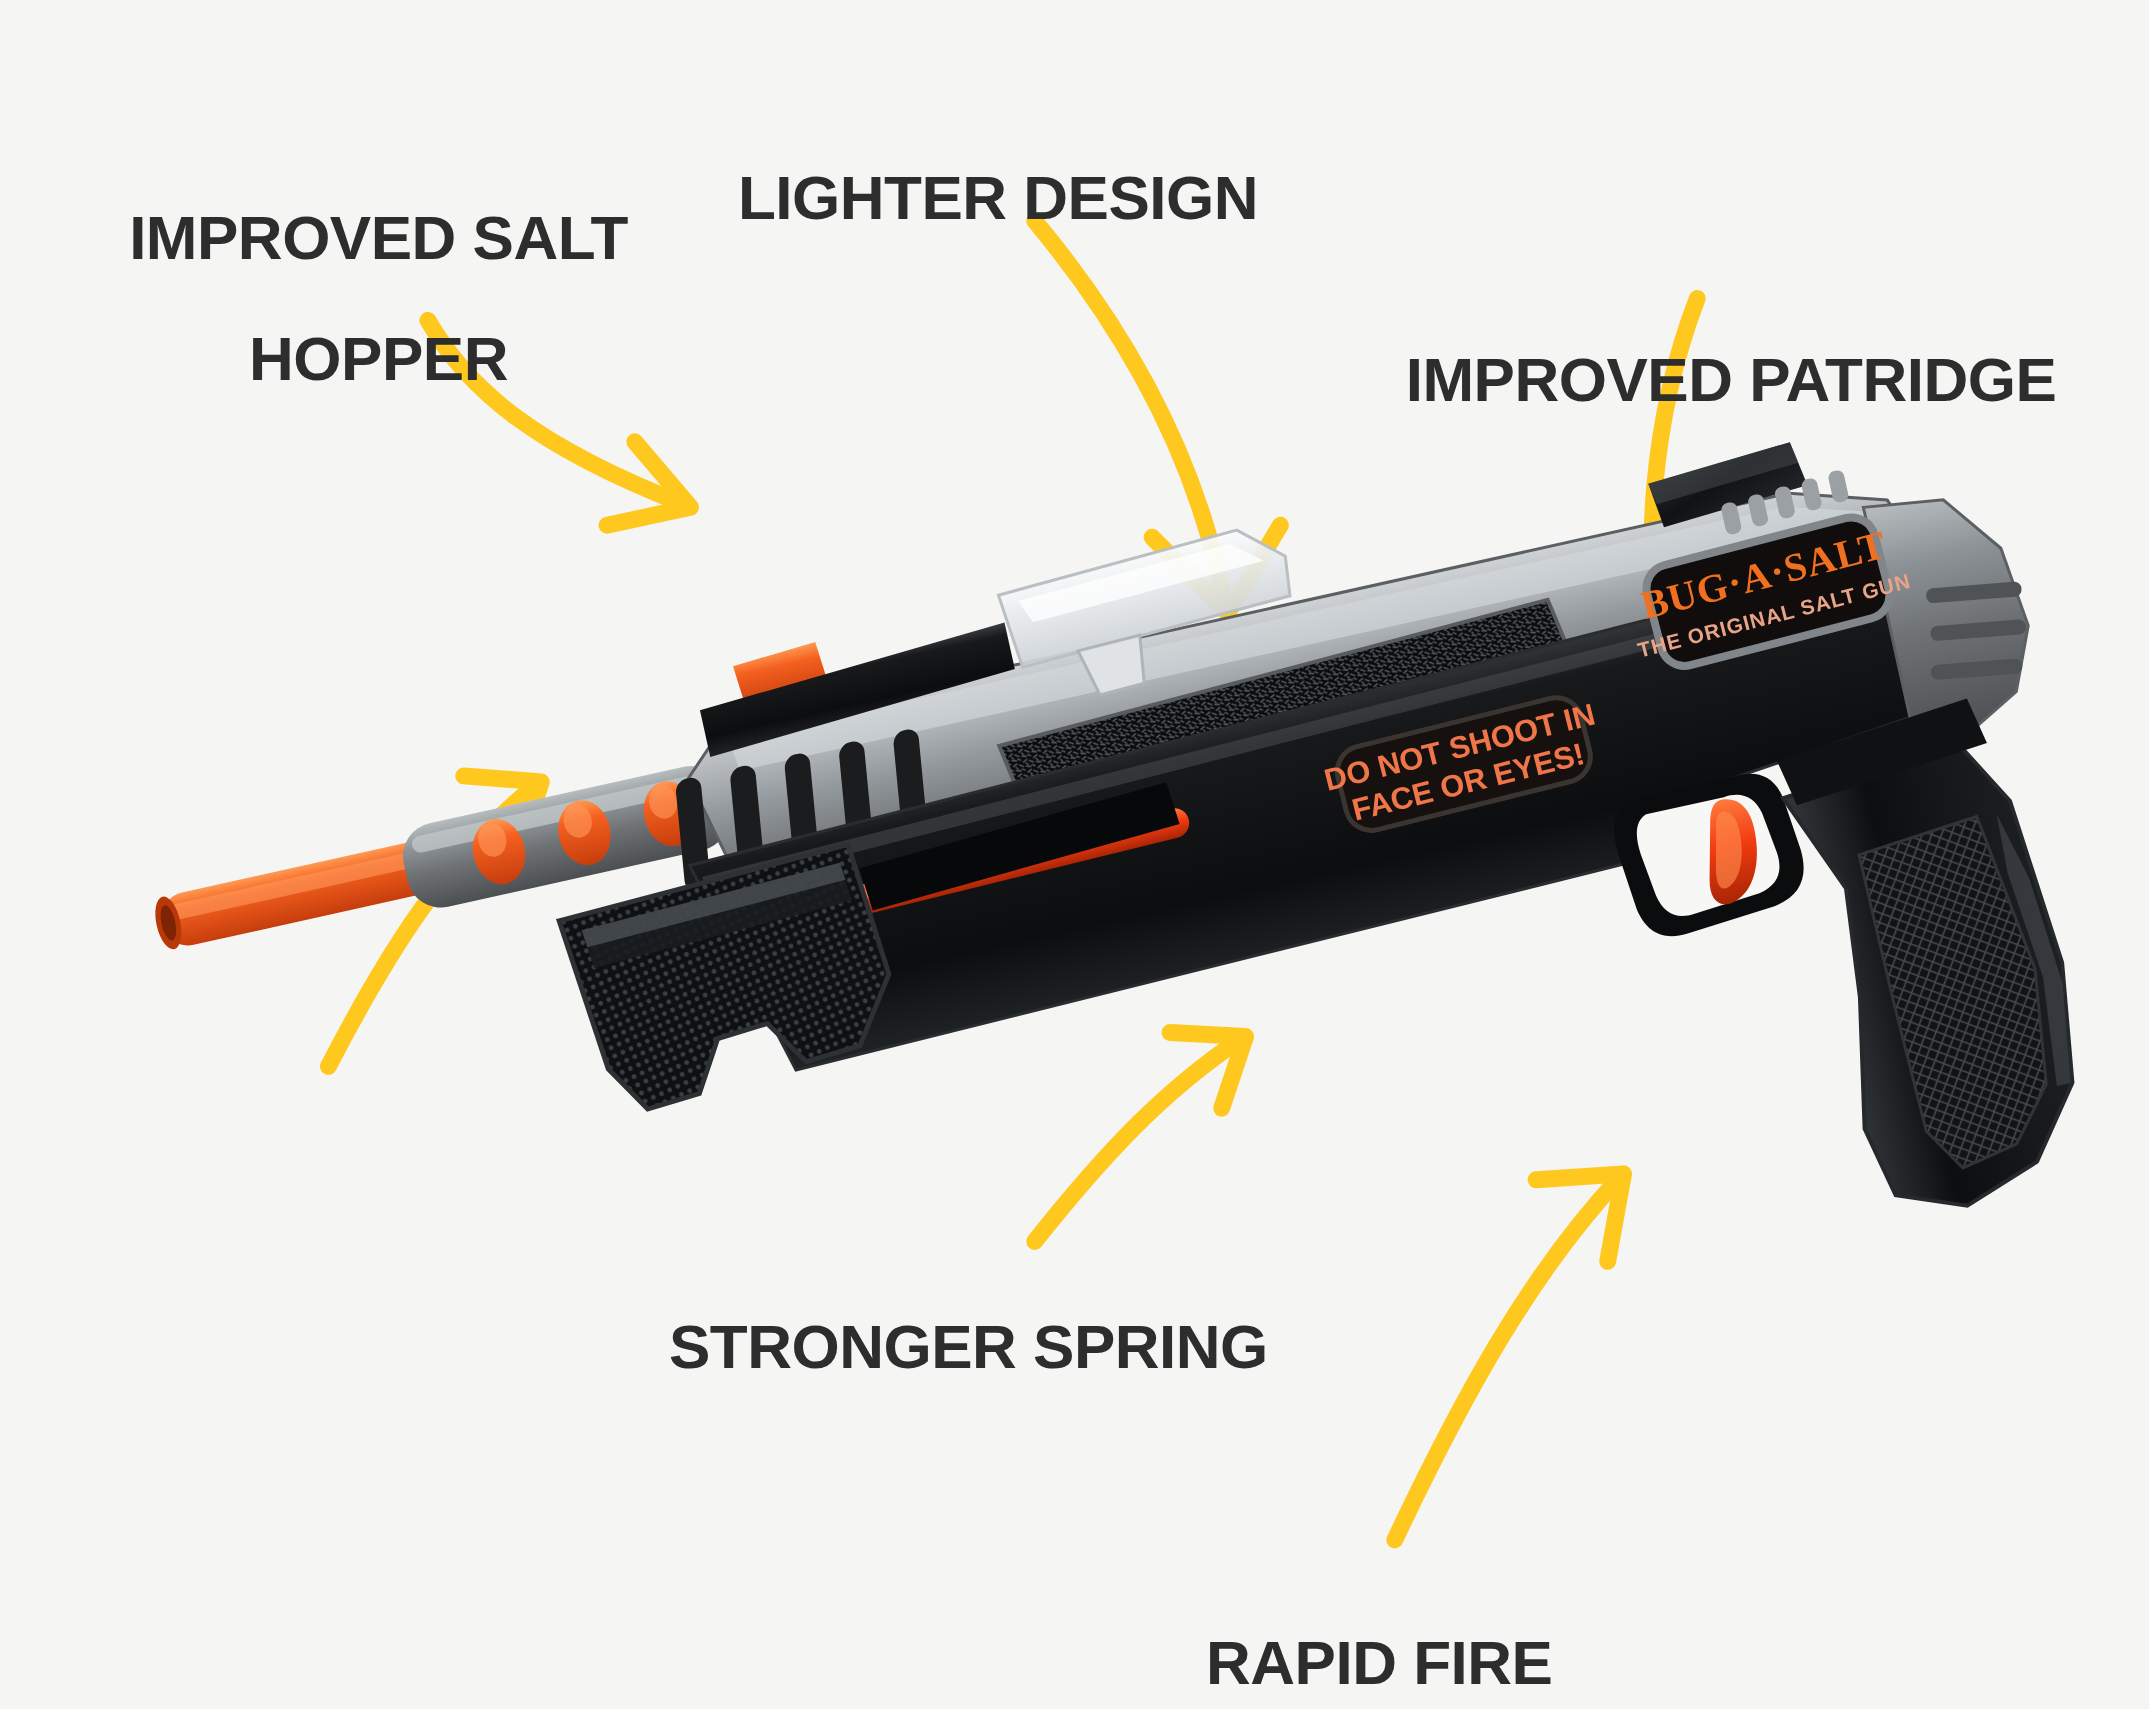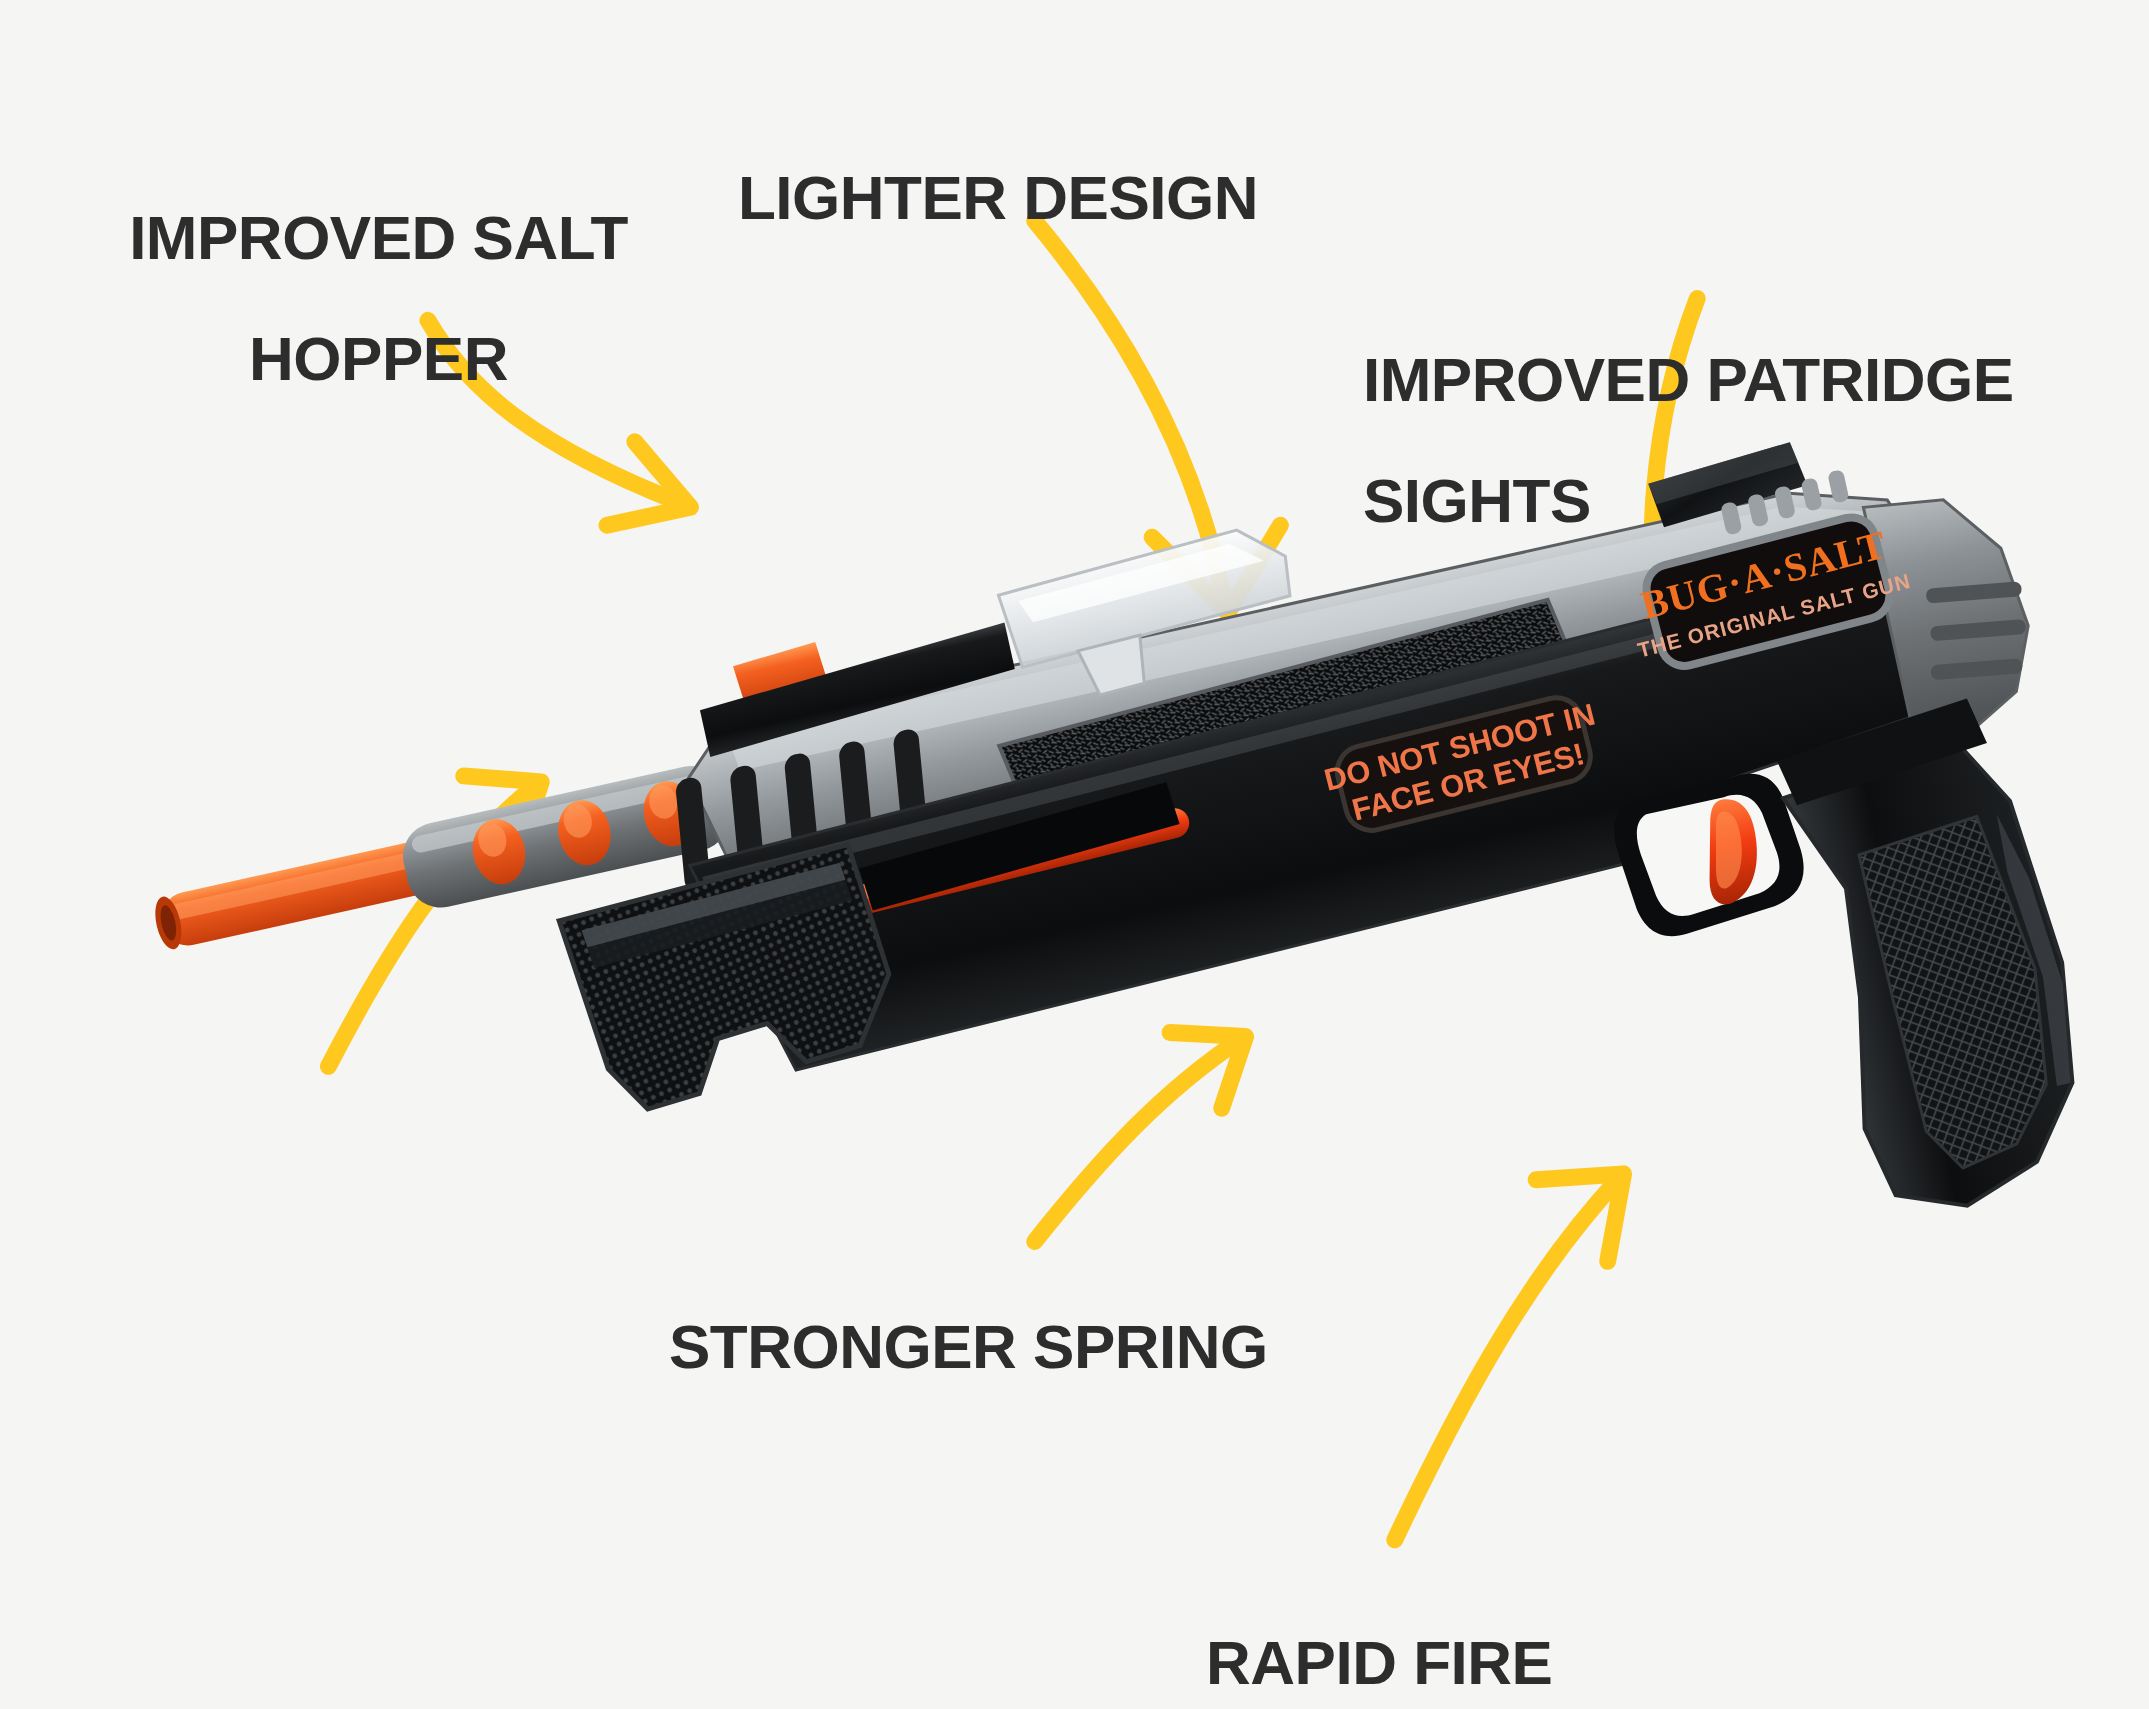--- a/index.html
+++ b/index.html
@@ -23,21 +23,21 @@
     text-transform:uppercase;
     font-stretch:condensed;
     white-space:pre-line;
     font-family:"Liberation Sans", sans-serif;
     -webkit-font-smoothing:antialiased;
   }
   .callout span{display:block;}
 
   .c-hopper     {left:100px; top:147px;  width:557px; font-size:62px; text-align:center;}
   .c-lighter    {left:738px; top:107px;  width:557px; font-size:62px; text-align:left;}
-  .c-sights     {left:1363px;top:289px;  width:736px; font-size:62px; text-align:left;}
+  .c-sights     {left:1363px;top:289px;  width:736px; font-size:62px; text-align:center;}
   .c-mechanics  {left:117px; top:1073px; width:418px; font-size:62px; text-align:center;}
   .c-spring     {left:669px; top:1256px; width:657px; font-size:62px; text-align:left;}
   .c-rapid      {left:1206px;top:1572px; width:418px; font-size:62px; text-align:left;}
 
   
   #arrows{position:absolute;inset:0;pointer-events:none;}
 
   
   #gun{
     position:absolute;
@@ -300,21 +300,20 @@
     <span>LIGHTER DESIGN</span>
   </div>
 
   <div class="callout c-hopper">
     <span>IMPROVED SALT</span>
     <span>HOPPER</span>
   </div>
 
   <div class="callout c-sights">
     <span>IMPROVED PATRIDGE</span>
-    <span>SIGHTS</span>
   </div>
 
   <div class="callout c-mechanics">
   </div>
 
   <div class="callout c-spring">
     <span>STRONGER SPRING</span>
   </div>
 
   <div class="callout c-rapid">

